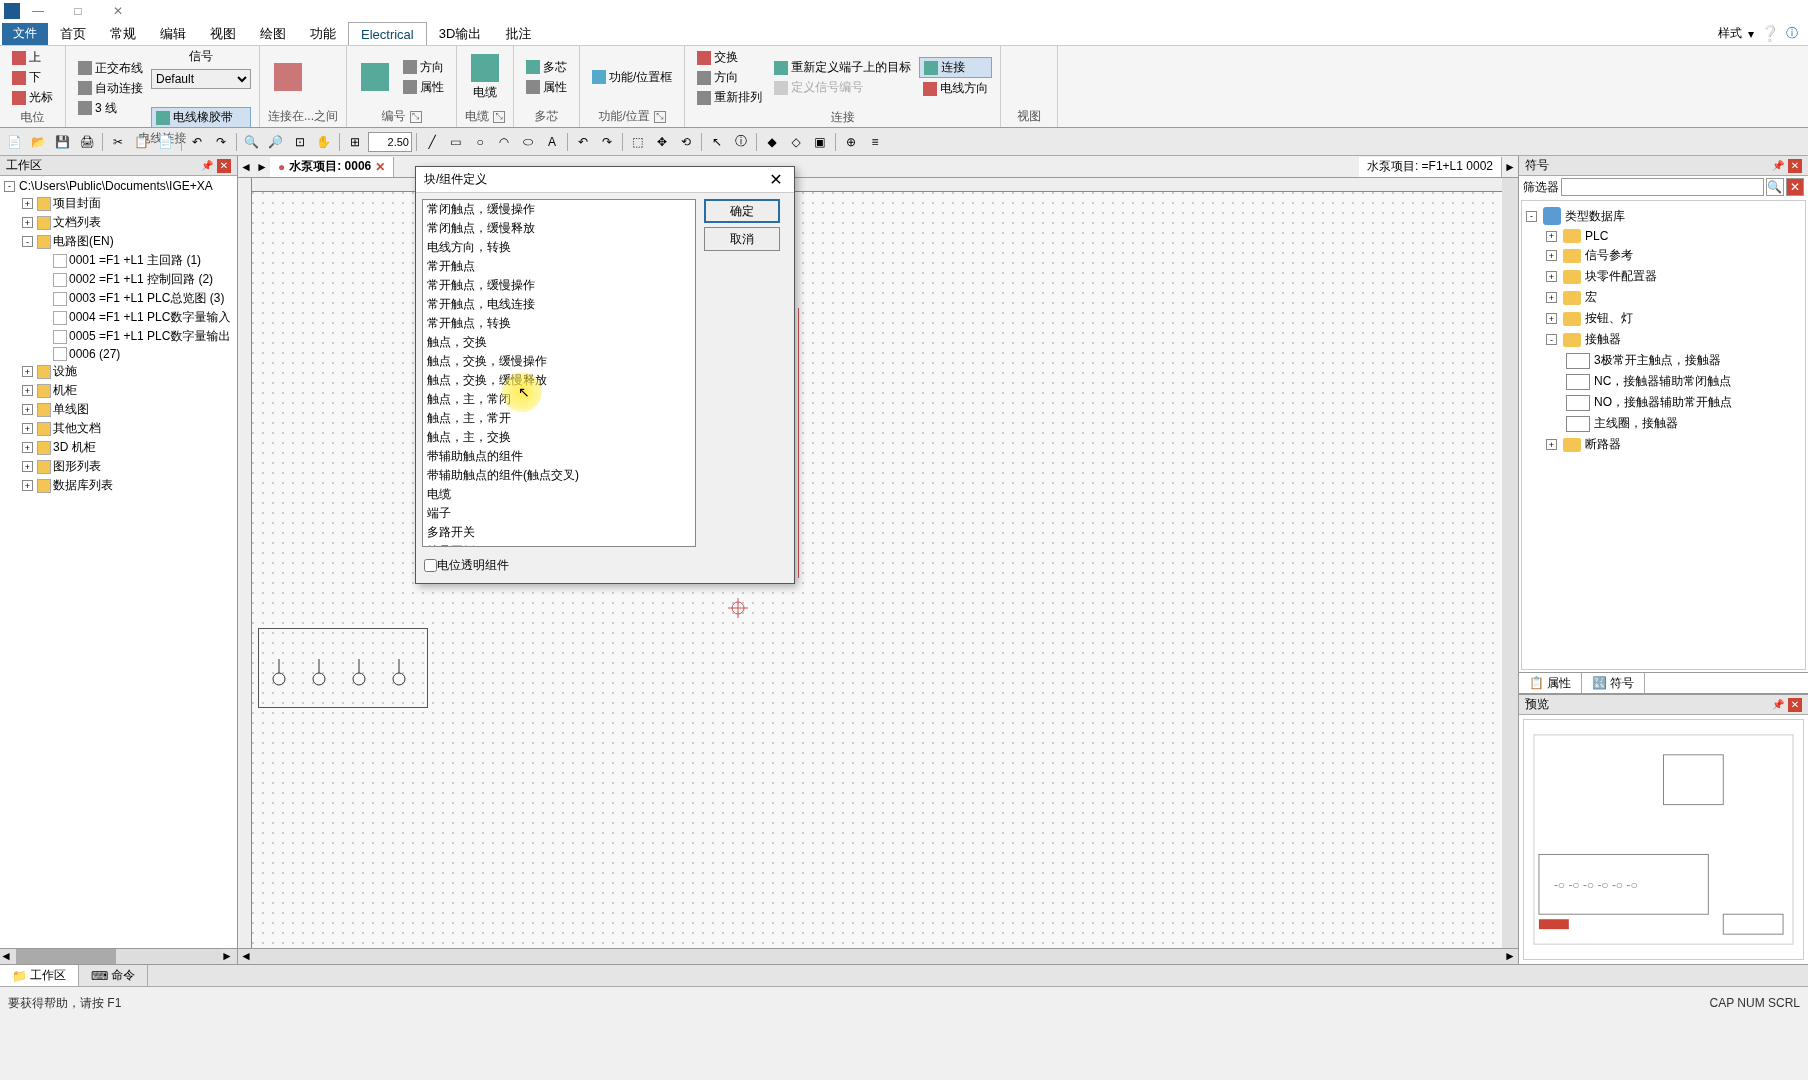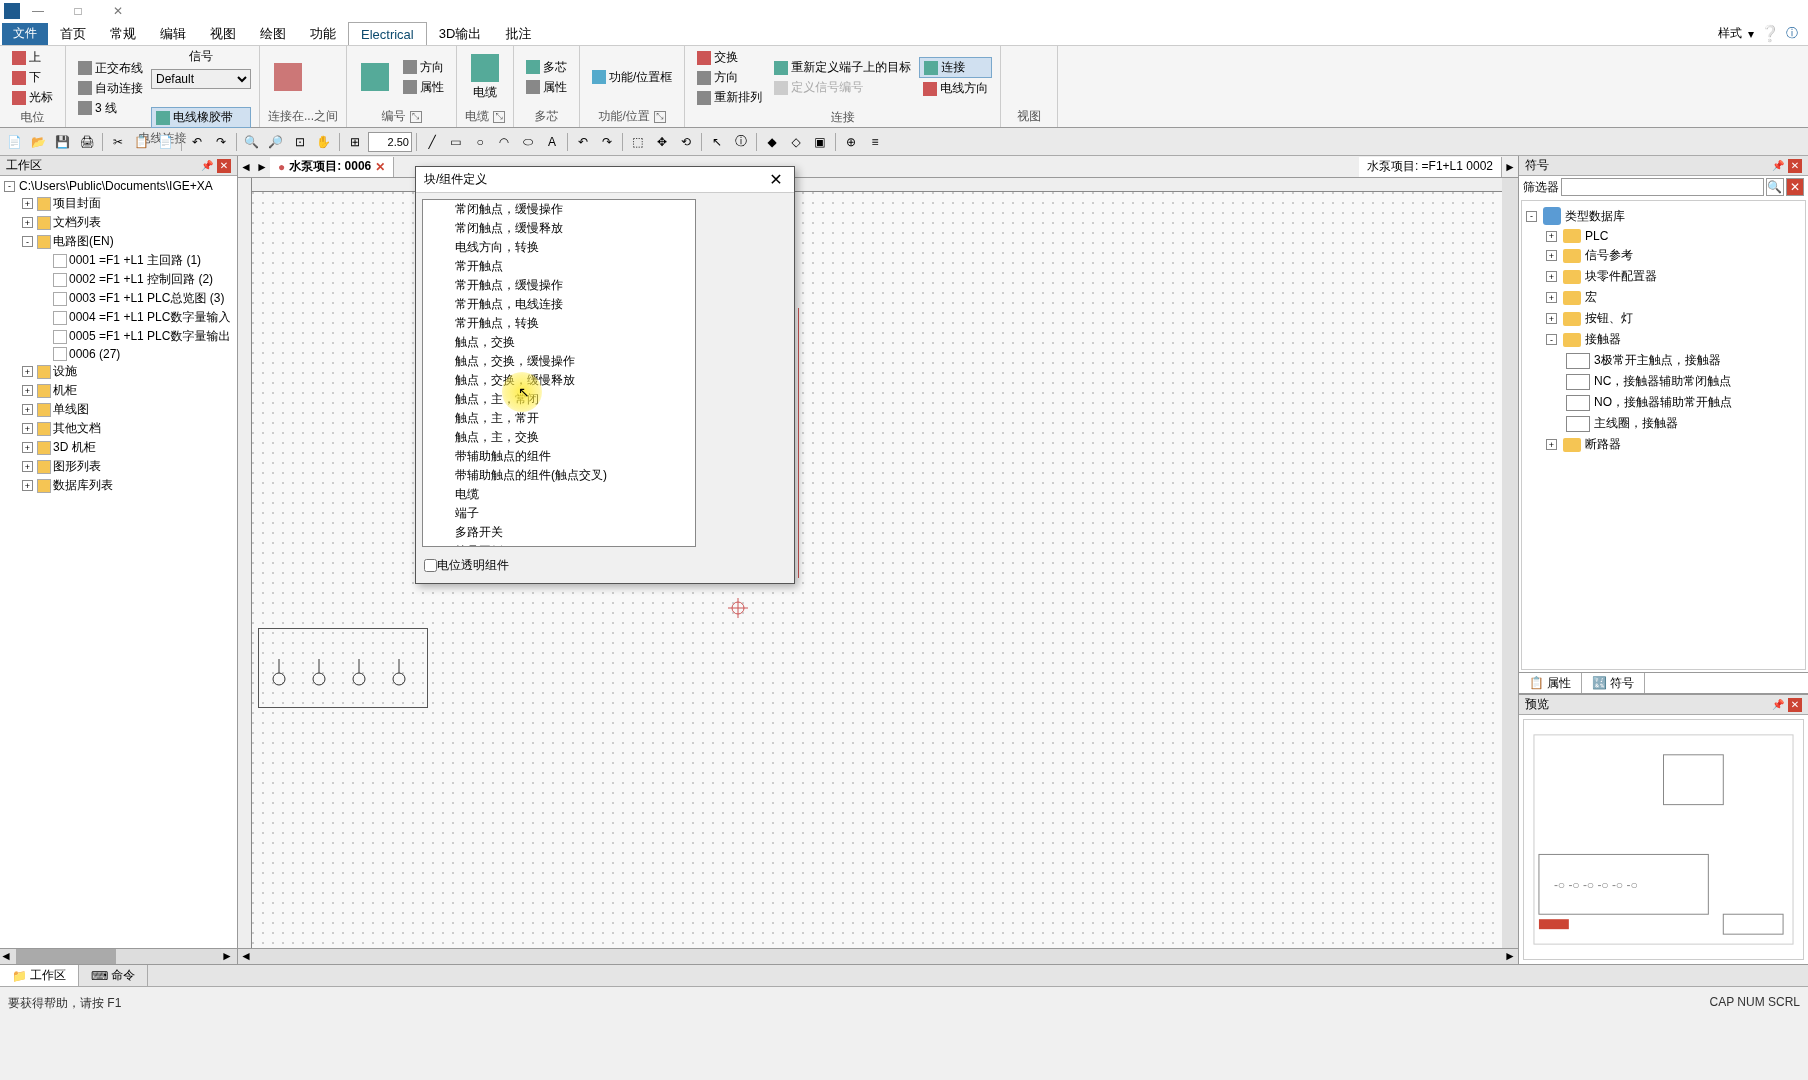--- a/index.html
+++ b/index.html
@@ -69,32 +69,32 @@
 .preview-area { height: 270px; border-top: 1px solid #999; display: flex; flex-direction: column; }
 .preview-content { flex: 1; background: #fff; margin: 4px; border: 1px solid #ccc; position: relative; }
 .prop-tabs { height: 22px; display: flex; border-top: 1px solid #999; border-bottom: 1px solid #999; }
 .prop-tab { padding: 2px 10px; border-right: 1px solid #aaa; cursor: pointer; display: flex; align-items: center; gap: 3px; }
 .prop-tab.active { background: #fff; }
 
 .dialog { position: absolute; left: 415px; top: 166px; width: 380px; height: 418px; background: #f0f0f0; border: 1px solid #555; box-shadow: 3px 3px 8px rgba(0,0,0,0.3); z-index: 100; }
 .dialog-title { height: 26px; background: #fff; display: flex; align-items: center; padding: 0 8px; justify-content: space-between; border-bottom: 1px solid #ccc; }
 .dialog-close { width: 20px; height: 20px; display: flex; align-items: center; justify-content: center; cursor: pointer; font-size: 16px; }
 .dialog-body { padding: 6px; display: flex; gap: 8px; }
-.dialog-list { width: 274px; height: 348px; background: #fff; border: 1px solid #888; overflow-y: scroll; font-size: 12px; padding-left: 28px; }
+.dialog-list { width: 274px; height: 348px; background: #fff; border: 1px solid #888; overflow-y: scroll; font-size: 12px; }
 .dialog-list-item { padding: 1px 4px; cursor: pointer; white-space: nowrap; }
 .dialog-btns { display: flex; flex-direction: column; gap: 4px; }
 .dialog-btn { width: 76px; height: 24px; border: 1px solid #888; background: #eee; cursor: pointer; }
 .dialog-btn.primary { border: 2px solid #2b6ca3; }
 .dialog-checkbox { padding: 4px 8px; display: flex; align-items: center; gap: 0; font-size: 12px; }
 
 .bottom-tabs { height: 22px; background: #e5e5e5; display: flex; align-items: center; border-top: 1px solid #999; }
 .bottom-tab { padding: 2px 12px; border-right: 1px solid #aaa; display: flex; align-items: center; gap: 3px; cursor: pointer; }
 .bottom-tab.active { background: #fff; }
 
-.statusbar { height: 22px; background: #f0f0f0; display: flex; padding: 8px 8px; justify-content: space-between; border-top: 1px solid #aaa; font-size: 12px; color: #333; }
+.statusbar { height: 22px; background: #f0f0f0; display: flex; align-items: center; padding: 16px 8px; justify-content: space-between; border-top: 1px solid #aaa; font-size: 12px; color: #333; }
 
 .highlight-cursor { position: absolute; left: 502px; top: 372px; width: 40px; height: 40px; background: radial-gradient(circle, rgba(255,235,59,0.9) 0%, rgba(255,235,59,0.5) 60%, transparent 100%); border-radius: 50%; z-index: 200; pointer-events: none; }
 .cursor-arrow { position: absolute; left: 518px; top: 384px; z-index: 201; font-size: 14px; color: #000; pointer-events: none; }
 
 .schematic-box { position: absolute; border: 1px solid #555; }
 
 select.ribbon-dropdown { border: 1px solid #999; height: 20px; font-size: 12px; }
 .vscroll-right { width: 16px; background: #e0e0e0; }
 </style>
 </head>
@@ -648,20 +648,24 @@
         <div class="dialog-list-item">触点，主，常闭</div>
         <div class="dialog-list-item">触点，主，常开</div>
         <div class="dialog-list-item">触点，主，交换</div>
         <div class="dialog-list-item">带辅助触点的组件</div>
         <div class="dialog-list-item">带辅助触点的组件(触点交叉)</div>
         <div class="dialog-list-item">电缆</div>
         <div class="dialog-list-item">端子</div>
         <div class="dialog-list-item">多路开关</div>
         <div class="dialog-list-item">符号图例</div>
       </div>
+    <div class="dialog-btns">
+      <button class="dialog-btn primary">确定</button>
+      <button class="dialog-btn">取消</button>
+    </div>
   </div>
   <div class="dialog-checkbox">
     <input type="checkbox" style="">
     <span>电位透明组件</span>
   </div>
 </div>
 
 <div class="highlight-cursor"></div>
 <div class="cursor-arrow">↖</div>
 

